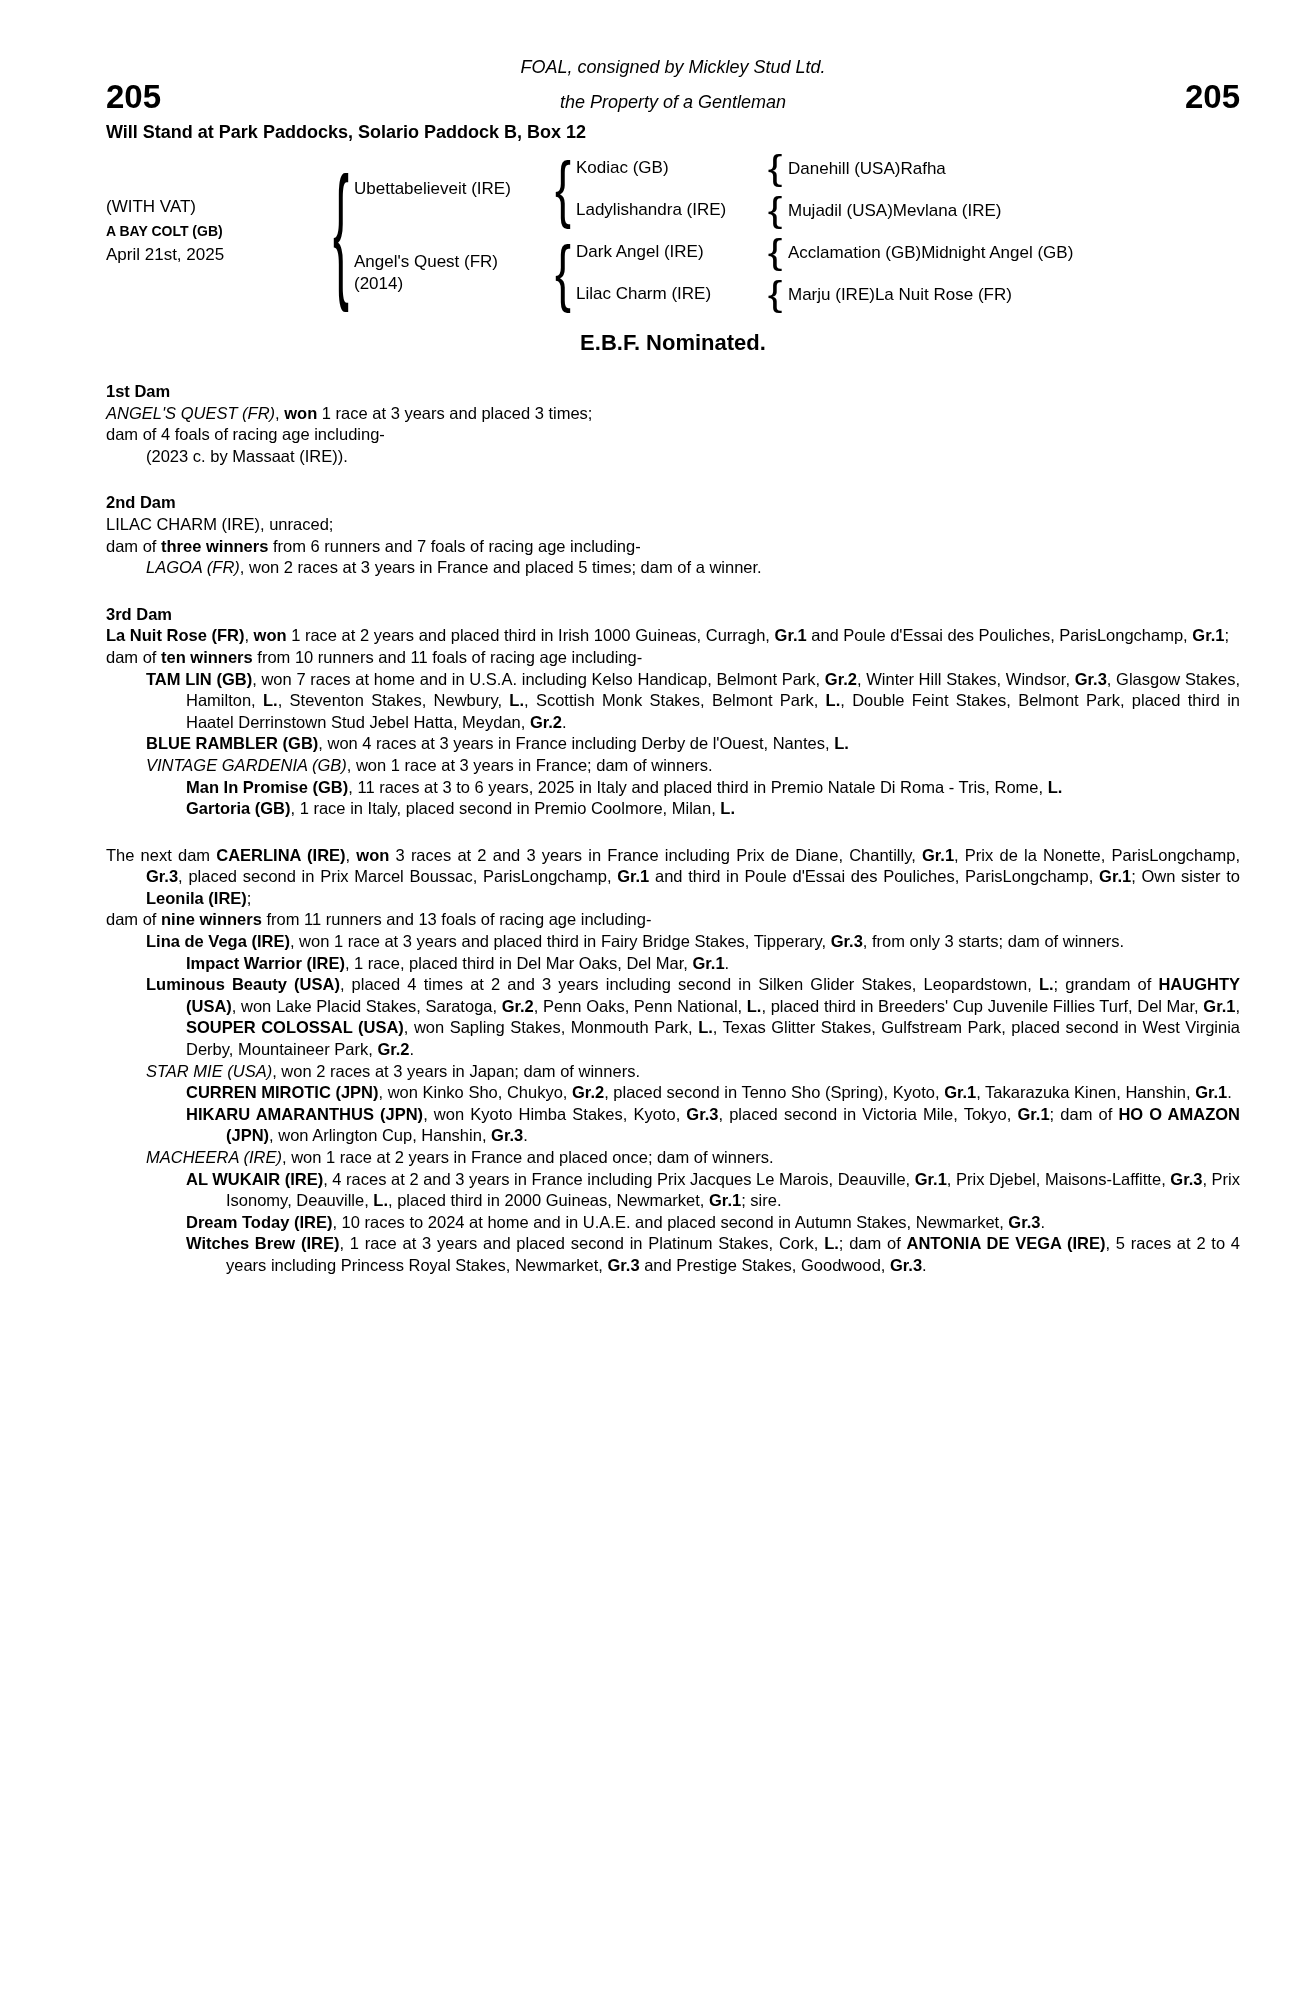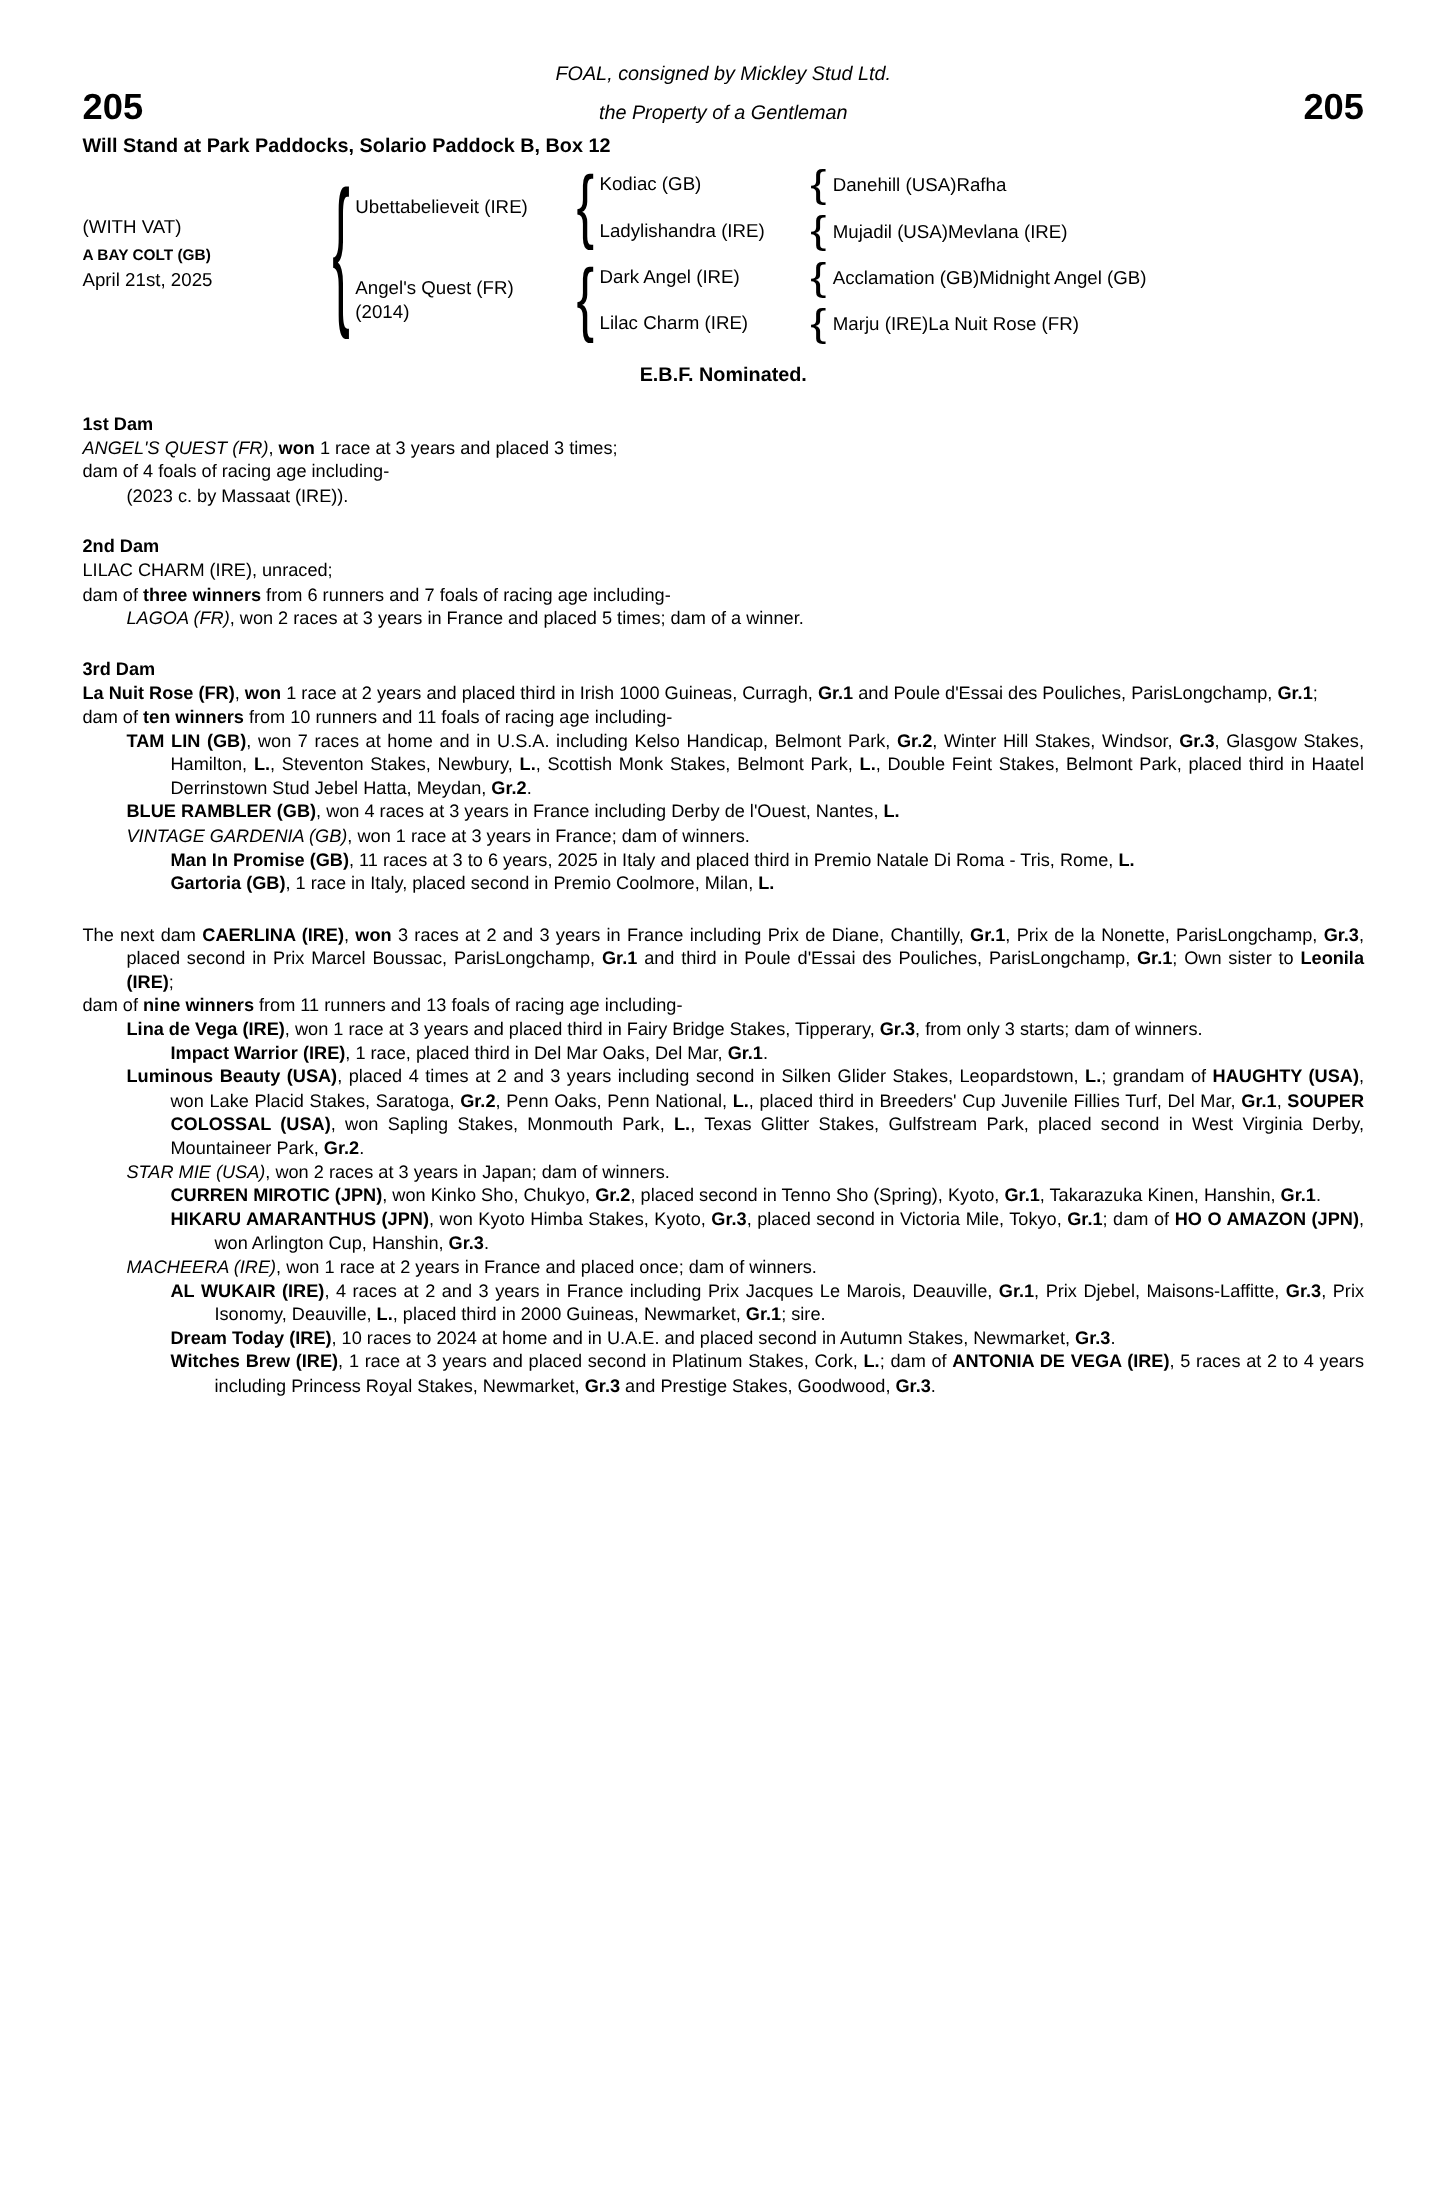--- a/index.html
+++ b/index.html
@@ -2,21 +2,21 @@
 <html><head>
 <meta charset="utf-8">
 <style>
   * { margin:0; padding:0; box-sizing:border-box; }
   html, body { background:#ffffff; }
   body {
     width:1315px; height:2000px; overflow:hidden;
     font-family:"Liberation Sans","DejaVu Sans",sans-serif;
     color:#000;
   }
-  .page { padding:56px 75px 0 75px; }
+  .page { padding:56px 75px 0 106px; }
 
   
   .consign { text-align:center; font-style:italic; font-size:18px; line-height:22px; }
   .lot-row { display:flex; justify-content:space-between; align-items:baseline; margin-top:1px; }
   .lot-num { font-size:33px; font-weight:bold; line-height:36px; width:110px; }
   .lot-num.right { text-align:right; }
   .property { font-style:italic; font-size:18px; text-align:center; flex:1; }
   .stand { font-weight:bold; font-size:18px; margin-top:7px; }
 
   
@@ -31,21 +31,21 @@
   .gp-name { width:186px; }
   .gen4 { display:flex; justify-content:center; }
   .gen4 .g4 { line-height:21px; }
 
   .brace { width:26px; align-self:stretch; display:flex; align-items:center; justify-content:center; overflow:visible; }
   .brace span { display:block; line-height:40px; font-weight:normal; }
   .brace-1 span { font-size:48px; transform:scaleY(3.1); }
   .brace-2 span { font-size:48px; transform:scaleY(1.55); }
   .brace-3 span { font-size:44px; transform:scaleY(0.8); }
 
-  .ebf { text-align:center; font-weight:bold; font-size:18px; margin-top:15px; }
+  .ebf { text-align:center; font-weight:bold; font-size:22px; margin-top:15px; }
 
   
   .cat-body { margin-top:18px; font-size:16.5px; line-height:21.6px; }
   .section { margin-top:25px; }
   .sec-heading { font-weight:bold; }
   .para { text-align:justify; padding-left:40px; text-indent:-40px; }
   .para.ind-1 { padding-left:80px; }
   .para.ind-2 { padding-left:120px; }
   .b { font-weight:bold; }
   .i { font-style:italic; }

